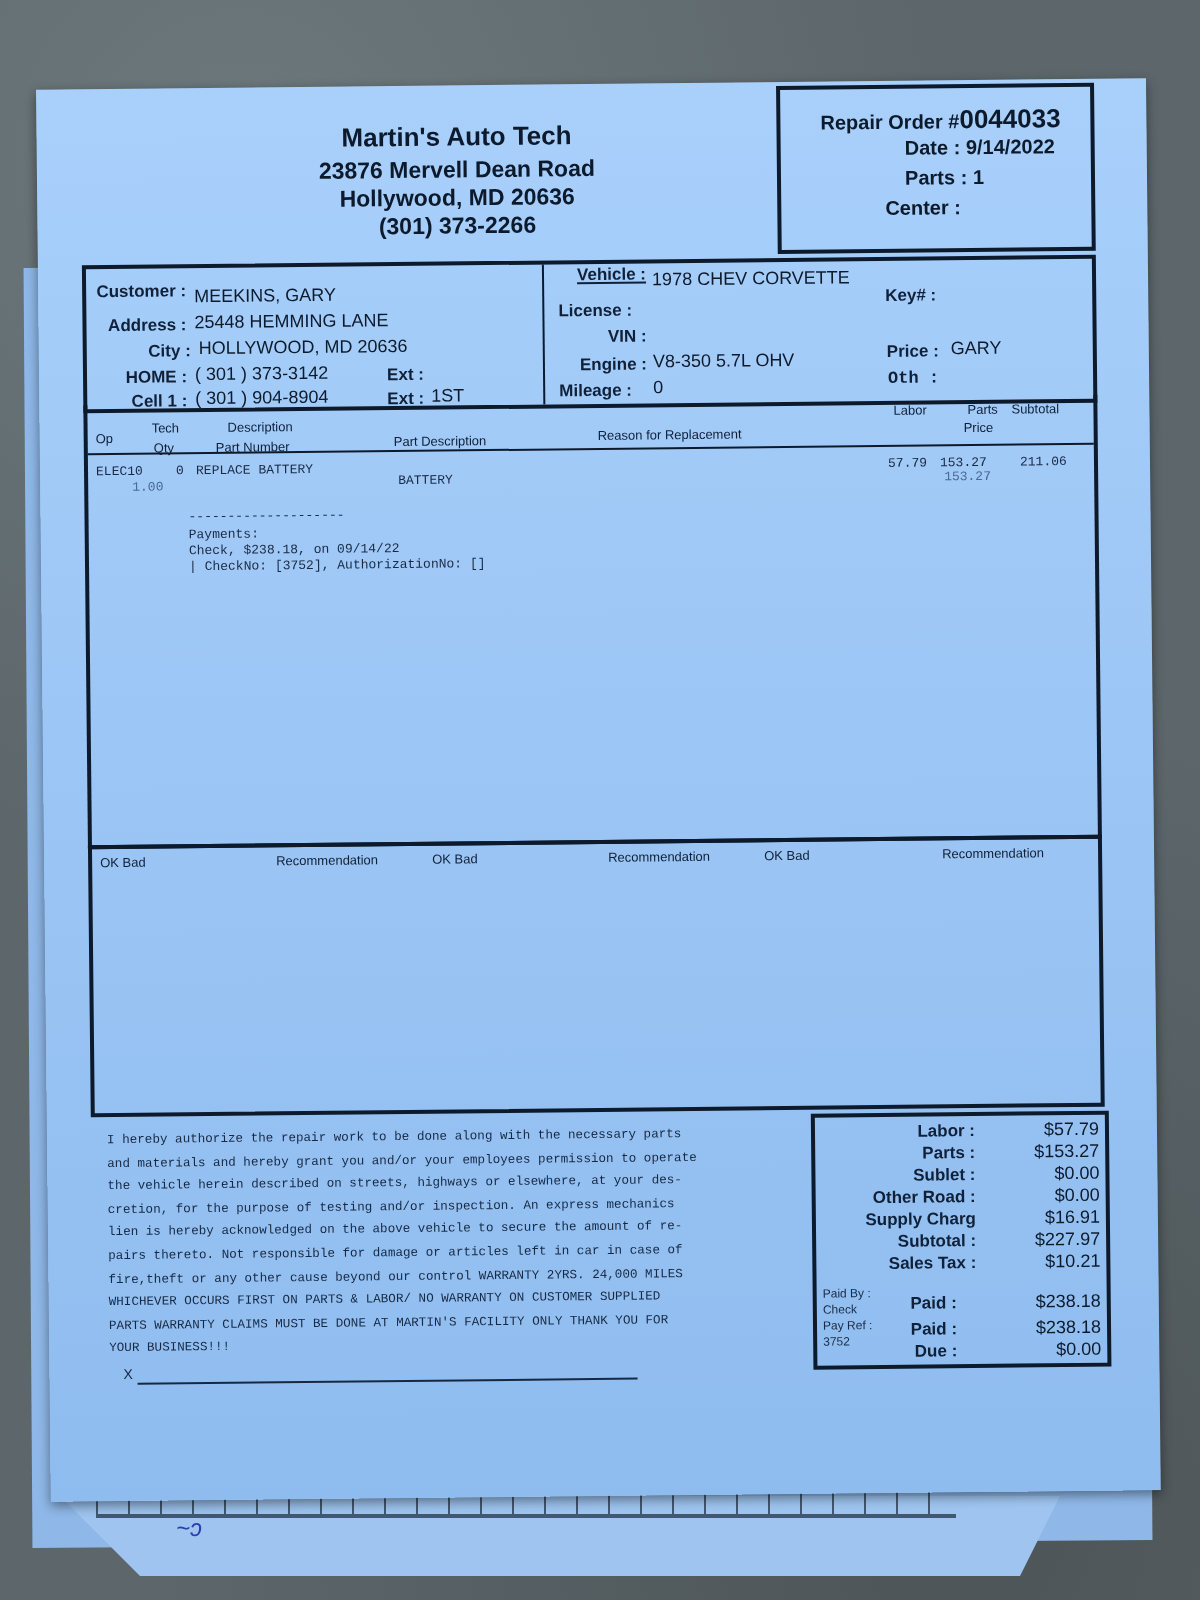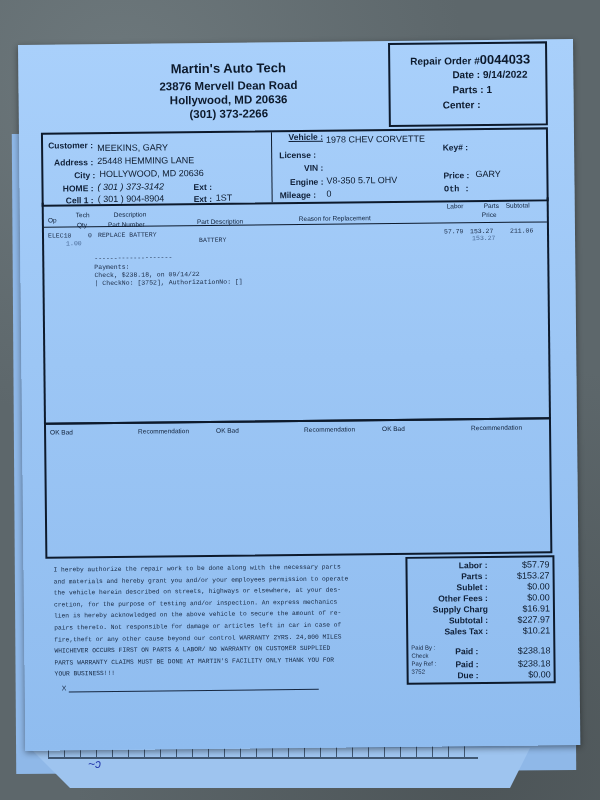--- a/index.html
+++ b/index.html
@@ -84,21 +84,21 @@
   <div class="box" style="left:22px;top:88px;width:503px;height:70px;">
     <div class="vdiv" style="left:228px;top:0;height:70px;"></div>
 
     <div class="lbl" style="left:0;top:6px;width:50px;">Customer :</div>
     <div class="val" style="left:54px;top:9px;">MEEKINS, GARY</div>
     <div class="lbl" style="left:0;top:23px;width:50px;">Address :</div>
     <div class="val" style="left:54px;top:22px;">25448 HEMMING LANE</div>
     <div class="lbl" style="left:0;top:36px;width:52px;">City :</div>
     <div class="val" style="left:56px;top:35px;">HOLLYWOOD, MD 20636</div>
     <div class="lbl" style="left:0;top:49px;width:50px;">HOME :</div>
-    <div class="val" style="left:54px;top:48px;font-style:italic;">( 301 ) 373-3142</div>
+    <div class="val" style="left:54px;top:48px;">( 301 ) 373-3142</div>
     <div class="lbl" style="left:150px;top:49px;width:20px;text-align:left;">Ext :</div>
     <div class="lbl" style="left:0;top:61px;width:50px;">Cell 1 :</div>
     <div class="val" style="left:54px;top:60px;">( 301 ) 904-8904</div>
     <div class="lbl" style="left:150px;top:61px;width:20px;text-align:left;">Ext :</div>
     <div class="val" style="left:172px;top:60px;">1ST</div>
 
     <div class="lbl" style="left:236px;top:0;width:44px;text-decoration:underline;">Vehicle :</div>
     <div class="val" style="left:283px;top:3px;">1978 CHEV CORVETTE</div>
     <div class="lbl" style="left:236px;top:18px;width:40px;text-align:left;">License :</div>
     <div class="lbl" style="left:236px;top:31px;width:44px;">VIN :</div>
@@ -170,21 +170,21 @@
   <div class="sig">X</div>
   <div class="sigline"></div>
 
   <div class="box totals" style="left:382px;top:516px;width:145px;height:124px;">
     <div class="tl" style="left:0;top:2px;">Labor :</div>
     <div class="tv" style="left:82px;top:2px;">$57.79</div>
     <div class="tl" style="left:0;top:13px;">Parts :</div>
     <div class="tv" style="left:82px;top:13px;">$153.27</div>
     <div class="tl" style="left:0;top:24px;">Sublet :</div>
     <div class="tv" style="left:82px;top:24px;">$0.00</div>
-    <div class="tl" style="left:0;top:35px;">Other Fees :</div>
+    <div class="tl" style="left:0;top:35px;">Other Road :</div>
     <div class="tv" style="left:82px;top:35px;">$0.00</div>
     <div class="tl" style="left:0;top:46px;">Supply Charg</div>
     <div class="tv" style="left:82px;top:46px;">$16.91</div>
     <div class="tl" style="left:0;top:57px;">Subtotal :</div>
     <div class="tv" style="left:82px;top:57px;">$227.97</div>
     <div class="tl" style="left:0;top:68px;">Sales Tax :</div>
     <div class="tv" style="left:82px;top:68px;">$10.21</div>
 
     <div class="payinfo" style="left:3px;top:86px;">Paid By :</div>
     <div class="payinfo" style="left:3px;top:94px;">Check</div>

